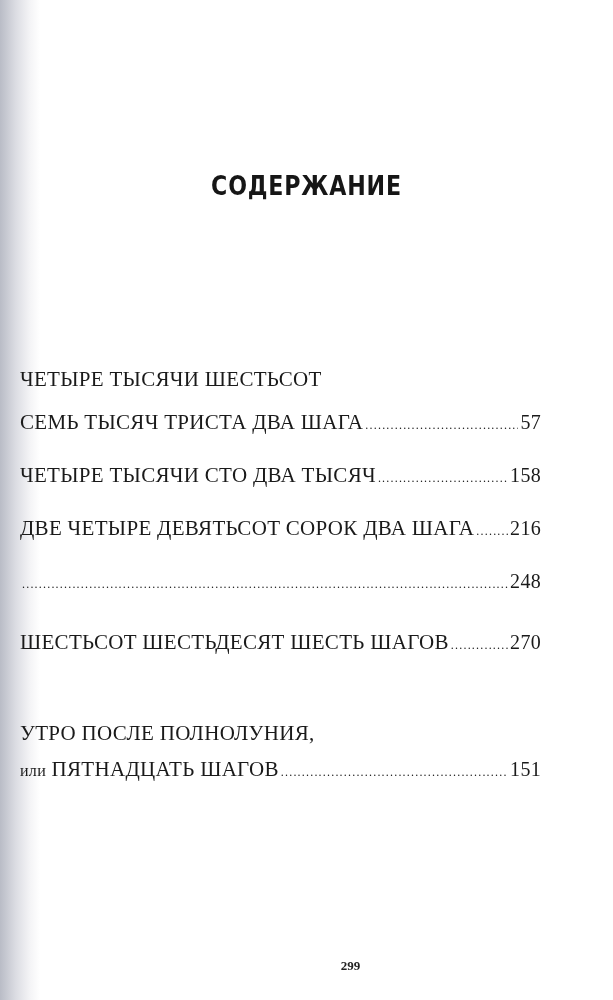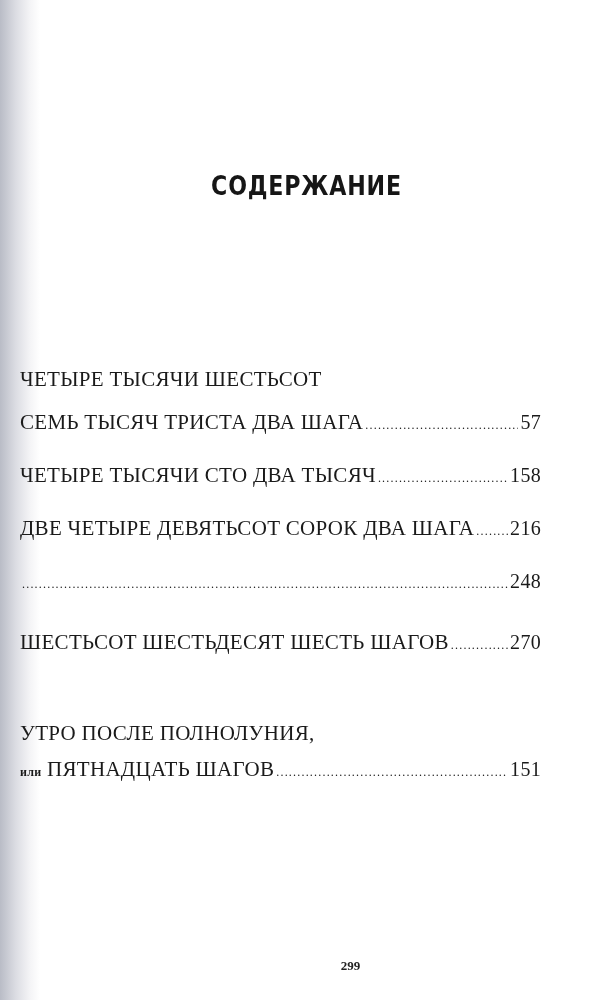--- a/index.html
+++ b/index.html
@@ -18,21 +18,21 @@
     font-family: "DejaVu Sans", sans-serif; font-weight: bold;
     font-size: 27px; letter-spacing: 1px; color: #161616;
     transform: scaleX(0.82);
   }
   .toc { position: absolute; left: 20px; width: 521px; top: 355px; }
   .entry { position: relative; font-size: 21px; line-height: 36px; letter-spacing: 0.3px; }
   .line { display: flex; align-items: baseline; white-space: nowrap; }
   .dots { flex: 1; overflow: hidden; margin: 0 2px; font-size: 12px; letter-spacing: 1.2px; }
   .dots::after { content: "................................................................................................................................................................................"; }
   .page { font-size: 20px; }
-  .small { font-size: 12px; font-weight: bold; }
+  .small { font-size: 16px; }
   .footer {
     position: absolute; top: 958px; left: 0; width: 613px; text-align: center;
     font-size: 13px; font-weight: bold; color: #222; padding-left: 44px;
   }
 </style>
 </head>
 <body>
 
 <div class="gutter"></div>
 

